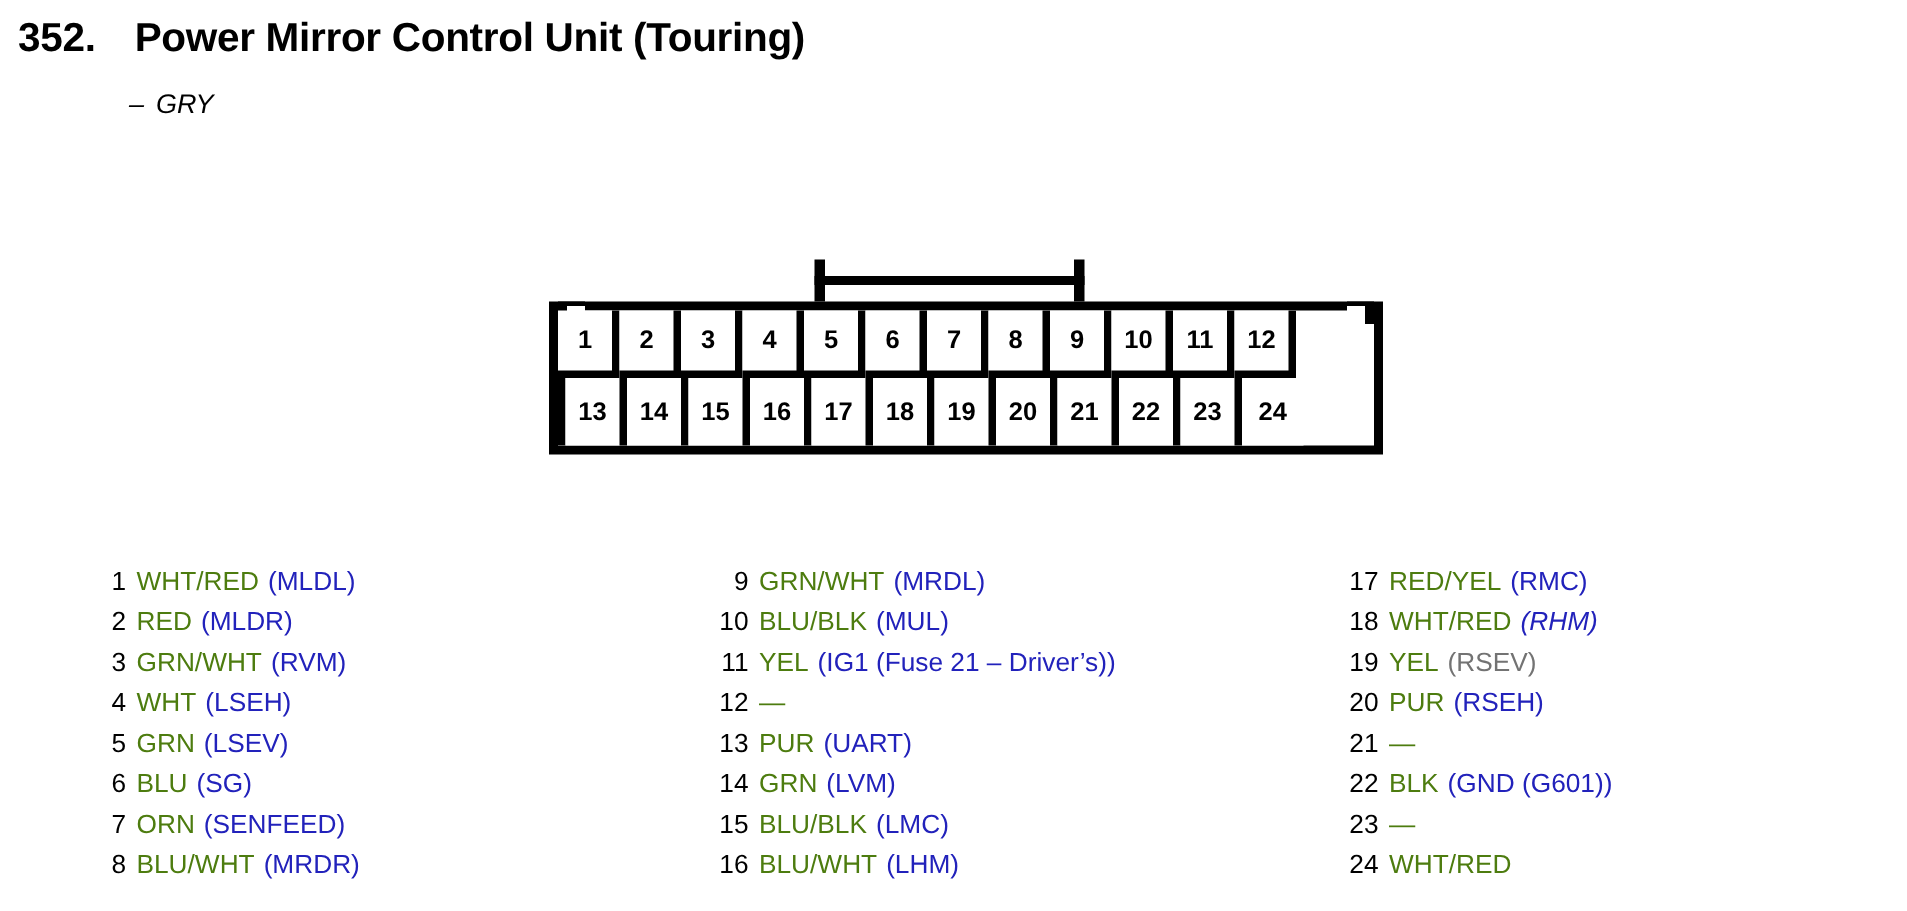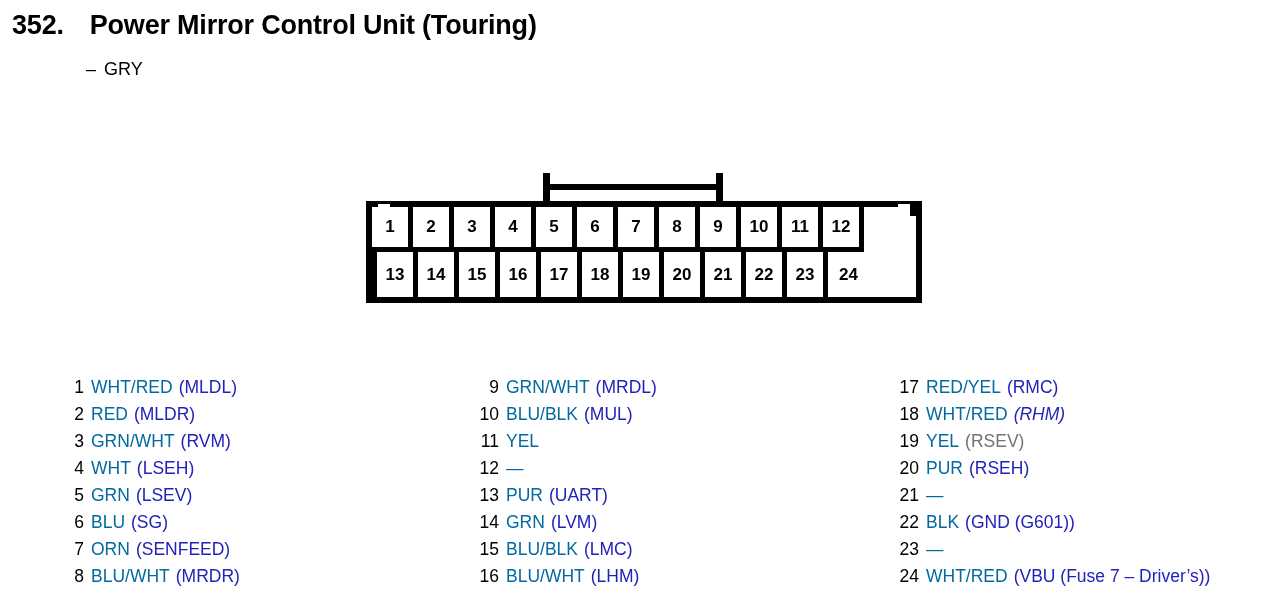--- a/index.html
+++ b/index.html
@@ -32,20 +32,21 @@
 
   #subtitle-list {
     position: absolute;
     left: 86px;
     top: 56px;
     font-size: 18px;
     line-height: 26px;
   }
   #subtitle-list .sub-row {
     white-space: nowrap;
+    font-style: italic;
   }
   #subtitle-list .dash {
     display: inline-block;
     width: 18px;
   }
 
   
   #connector {
     position: absolute;
     left: 366px;
@@ -163,21 +164,21 @@
     align-items: baseline;
   }
   .pin-entry .pnum {
     display: inline-block;
     width: 22px;
     text-align: right;
     flex: 0 0 auto;
   }
   .pin-entry .pwire {
     margin-left: 7px;
-    color: #0369a1;
+    color: #4d7c0f;
   }
   .pin-entry .pcode {
     margin-left: 6px;
     color: #2222bb;
   }
 </style>
 </head>
 <body>
 
 <div id="page-title">
@@ -284,20 +285,21 @@
         <span class="pcode" style="color: rgb(34, 34, 187); text-align: right;">(MRDL)</span>
       </div>
       <div class="pin-entry">
         <span class="pnum">10</span>
         <span class="pwire">BLU/BLK</span>
         <span class="pcode" style="color: rgb(34, 34, 187); text-align: center;">(MUL)</span>
       </div>
       <div class="pin-entry">
         <span class="pnum">11</span>
         <span class="pwire">YEL</span>
+        <span class="pcode" style="color: rgb(34, 34, 187);">(IG1 (Fuse 21 – Driver’s))</span>
       </div>
       <div class="pin-entry">
         <span class="pnum">12</span>
         <span class="pwire">—</span>
       </div>
       <div class="pin-entry">
         <span class="pnum">13</span>
         <span class="pwire">PUR</span>
         <span class="pcode" style="color: rgb(34, 34, 187);">(UART)</span>
       </div>
@@ -347,16 +349,15 @@
         <span class="pwire">BLK</span>
         <span class="pcode" style="color: rgb(34, 34, 187);">(GND (G601))</span>
       </div>
       <div class="pin-entry">
         <span class="pnum">23</span>
         <span class="pwire">—</span>
       </div>
       <div class="pin-entry">
         <span class="pnum">24</span>
         <span class="pwire">WHT/RED</span>
-        <span class="pcode" style="color: rgb(34, 34, 187);">(VBU (Fuse 7 – Driver’s))</span>
       </div>
     </div>
 </div>
 
 </body></html>

